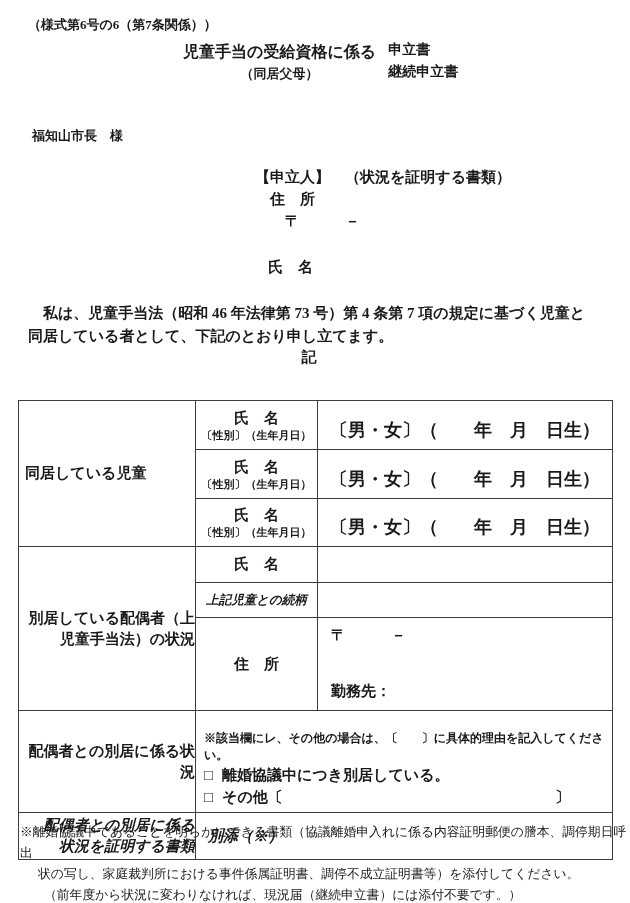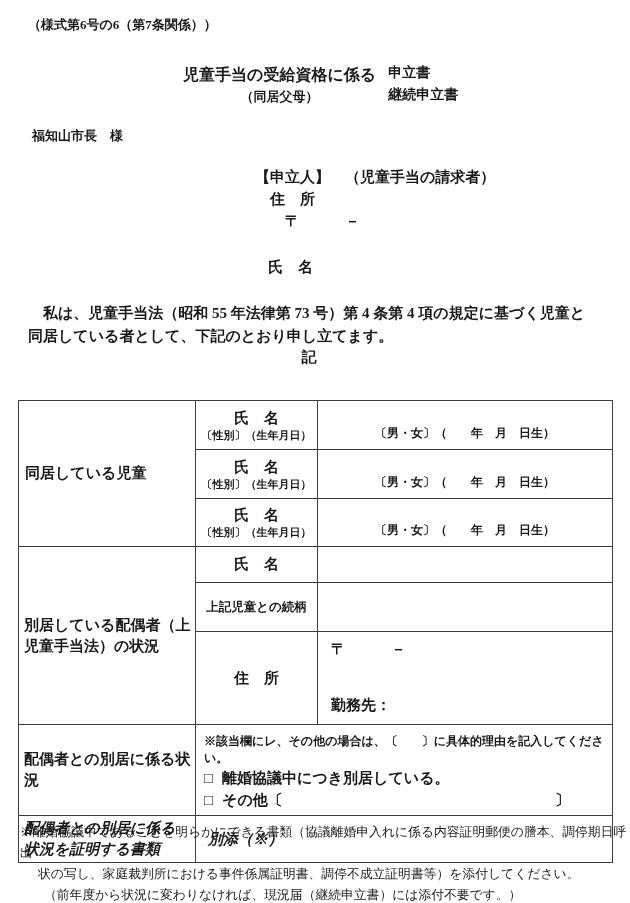--- a/index.html
+++ b/index.html
@@ -4,49 +4,49 @@
 <style>
   * { margin:0; padding:0; box-sizing:border-box; }
   html,body { background:#ffffff; }
   .page {
     position:relative; width:630px; height:903px; background:#ffffff;
     font-family:"Liberation Serif","DejaVu Serif",serif;
     color:#1a1a1a; font-weight:bold; overflow:hidden;
   }
   .abs { position:absolute; }
   .form-code { left:28px; top:16px; font-size:13px; }
-  .title-block { left:183px; top:64px; display:flex; gap:12px; align-items:flex-end; }
+  .title-block { left:183px; top:41px; display:flex; gap:12px; align-items:flex-end; }
   .title-main { font-size:16px; line-height:22px; }
   .title-sub { font-size:13px; text-align:center; margin-top:2px; }
   .title-right { font-size:14px; line-height:22px; margin-top:-3px; }
   .addressee { left:32px; top:127px; font-size:13px; }
   .applicant { left:255px; top:166px; font-size:15px; line-height:22px; }
   .applicant .l2 { margin-left:15px; }
   .applicant .l3 { margin-left:30px; }
   .applicant .l4 { margin-left:13px; margin-top:24px; }
   .statement { left:28px; top:302px; width:562px; font-size:15px; line-height:23px; }
   .statement .ln1 { text-indent:1em; }
   .ki { left:28px; top:348px; width:562px; text-align:center; font-size:15px; }
   .form-table { left:18px; top:400px; }
   table { border-collapse:collapse; table-layout:fixed; width:594px; }
   td { border:1px solid #3c3c3c; vertical-align:middle; overflow:hidden; }
   .h49 { height:49px; } .h48 { height:48px; } .h36 { height:36px; }
-  .h35 { height:49px; } .h93 { height:93px; } .h58 { height:58px; } .h47 { height:47px;font-style:italic; }
+  .h35 { height:35px;font-style:italic; } .h93 { height:93px; } .h58 { height:58px; } .h47 { height:47px;font-style:italic; }
   .sec-label { font-size:15px; padding-left:6px; line-height:21px; }
-  .sec-label-sm { font-size:15px; padding-left:5px; line-height:21px; }
+  .sec-label-sm { font-size:15px; padding-left:5px; line-height:21px;text-align:right; }
   .name-cell { text-align:center; line-height:17px; padding-top:3px; }
   .name-main { font-size:15px; }
   .name-sub { font-size:11px; }
-  .val-cell { text-align:center; vertical-align:bottom; padding-bottom:7px; font-size:12px; }
+  .val-cell { text-align:center; vertical-align:bottom; padding-bottom:7px; font-size:18px; }
   .rel-cell { text-align:center; font-size:12.5px; }
   .addr-cell { text-align:center; font-size:15px; }
   .postal-cell { vertical-align:top; padding:8px 0 8px 13px; font-size:15px;
                  display:table-cell; }
   .postal-inner { height:75px; display:flex; flex-direction:column; justify-content:space-between; }
-  .status-cell { padding:8px 8px 4px 8px; vertical-align:top; }
+  .status-cell { padding:19px 8px 4px 8px; vertical-align:top; }
   .status-note { font-size:12px; line-height:17px; }
   .opt-line { font-size:15px; line-height:22px; display:flex; align-items:baseline; }
   .cb { margin-right:9px; }
   .close-br { margin-left:auto; padding-right:34px; }
   .proof-cell { font-size:15px; padding-left:12px; }
   .footnotes { left:20px; top:822px; font-size:12.8px; line-height:21px; font-weight:normal; }
   .footnotes .f2 { padding-left:18px; }
   .footnotes .f3 { padding-left:24px; }
 </style>
 </head>
@@ -63,28 +63,28 @@
     </div>
     <div class="title-right">
       <div>申立書</div>
       <div>継続申立書</div>
     </div>
   </div>
 
   <div class="abs addressee">福知山市長　様</div>
 
   <div class="abs applicant">
-    <div>【申立人】　（児童手当の請求者）</div>
+    <div>【申立人】　（状況を証明する書類）</div>
     <div class="l2">住　所</div>
     <div class="l3">〒　　　－</div>
     <div class="l4">氏　名</div>
   </div>
 
   <div class="abs statement">
-    <div class="ln1">私は、児童手当法（昭和 55 年法律第 73 号）第 4 条第 4 項の規定に基づく児童と</div>
+    <div class="ln1">私は、児童手当法（昭和 46 年法律第 73 号）第 4 条第 7 項の規定に基づく児童と</div>
     <div>同居している者として、下記のとおり申し立てます。</div>
   </div>
 
   <div class="abs ki">記</div>
 
   <div class="abs form-table">
     <table>
       <colgroup>
           <col style="width:177px">
           <col style="width:122px">

